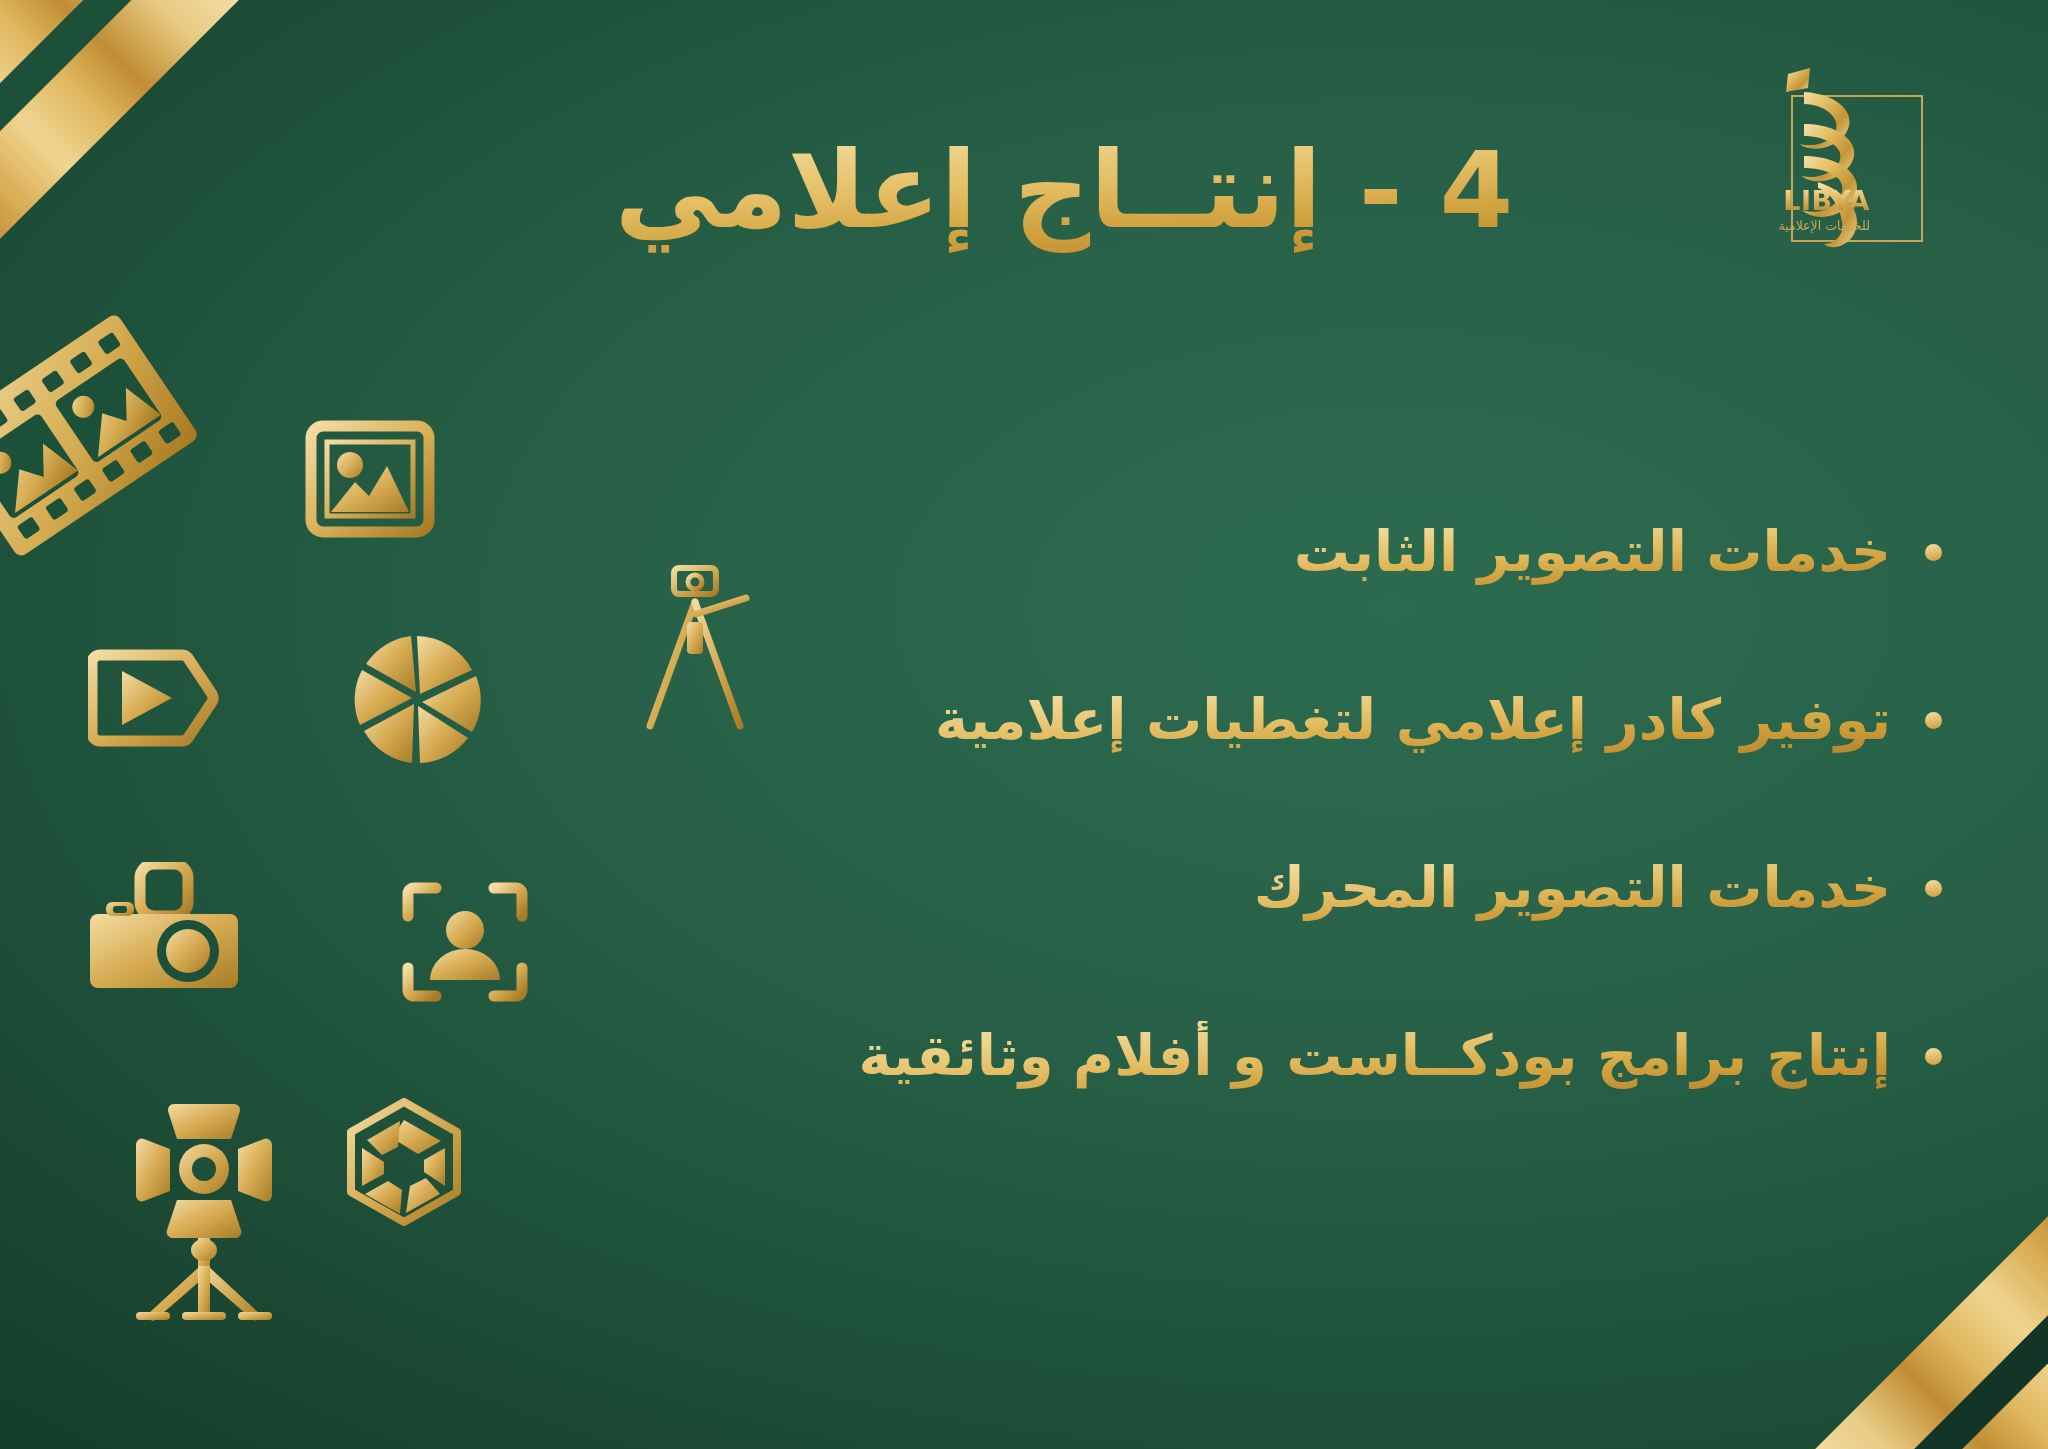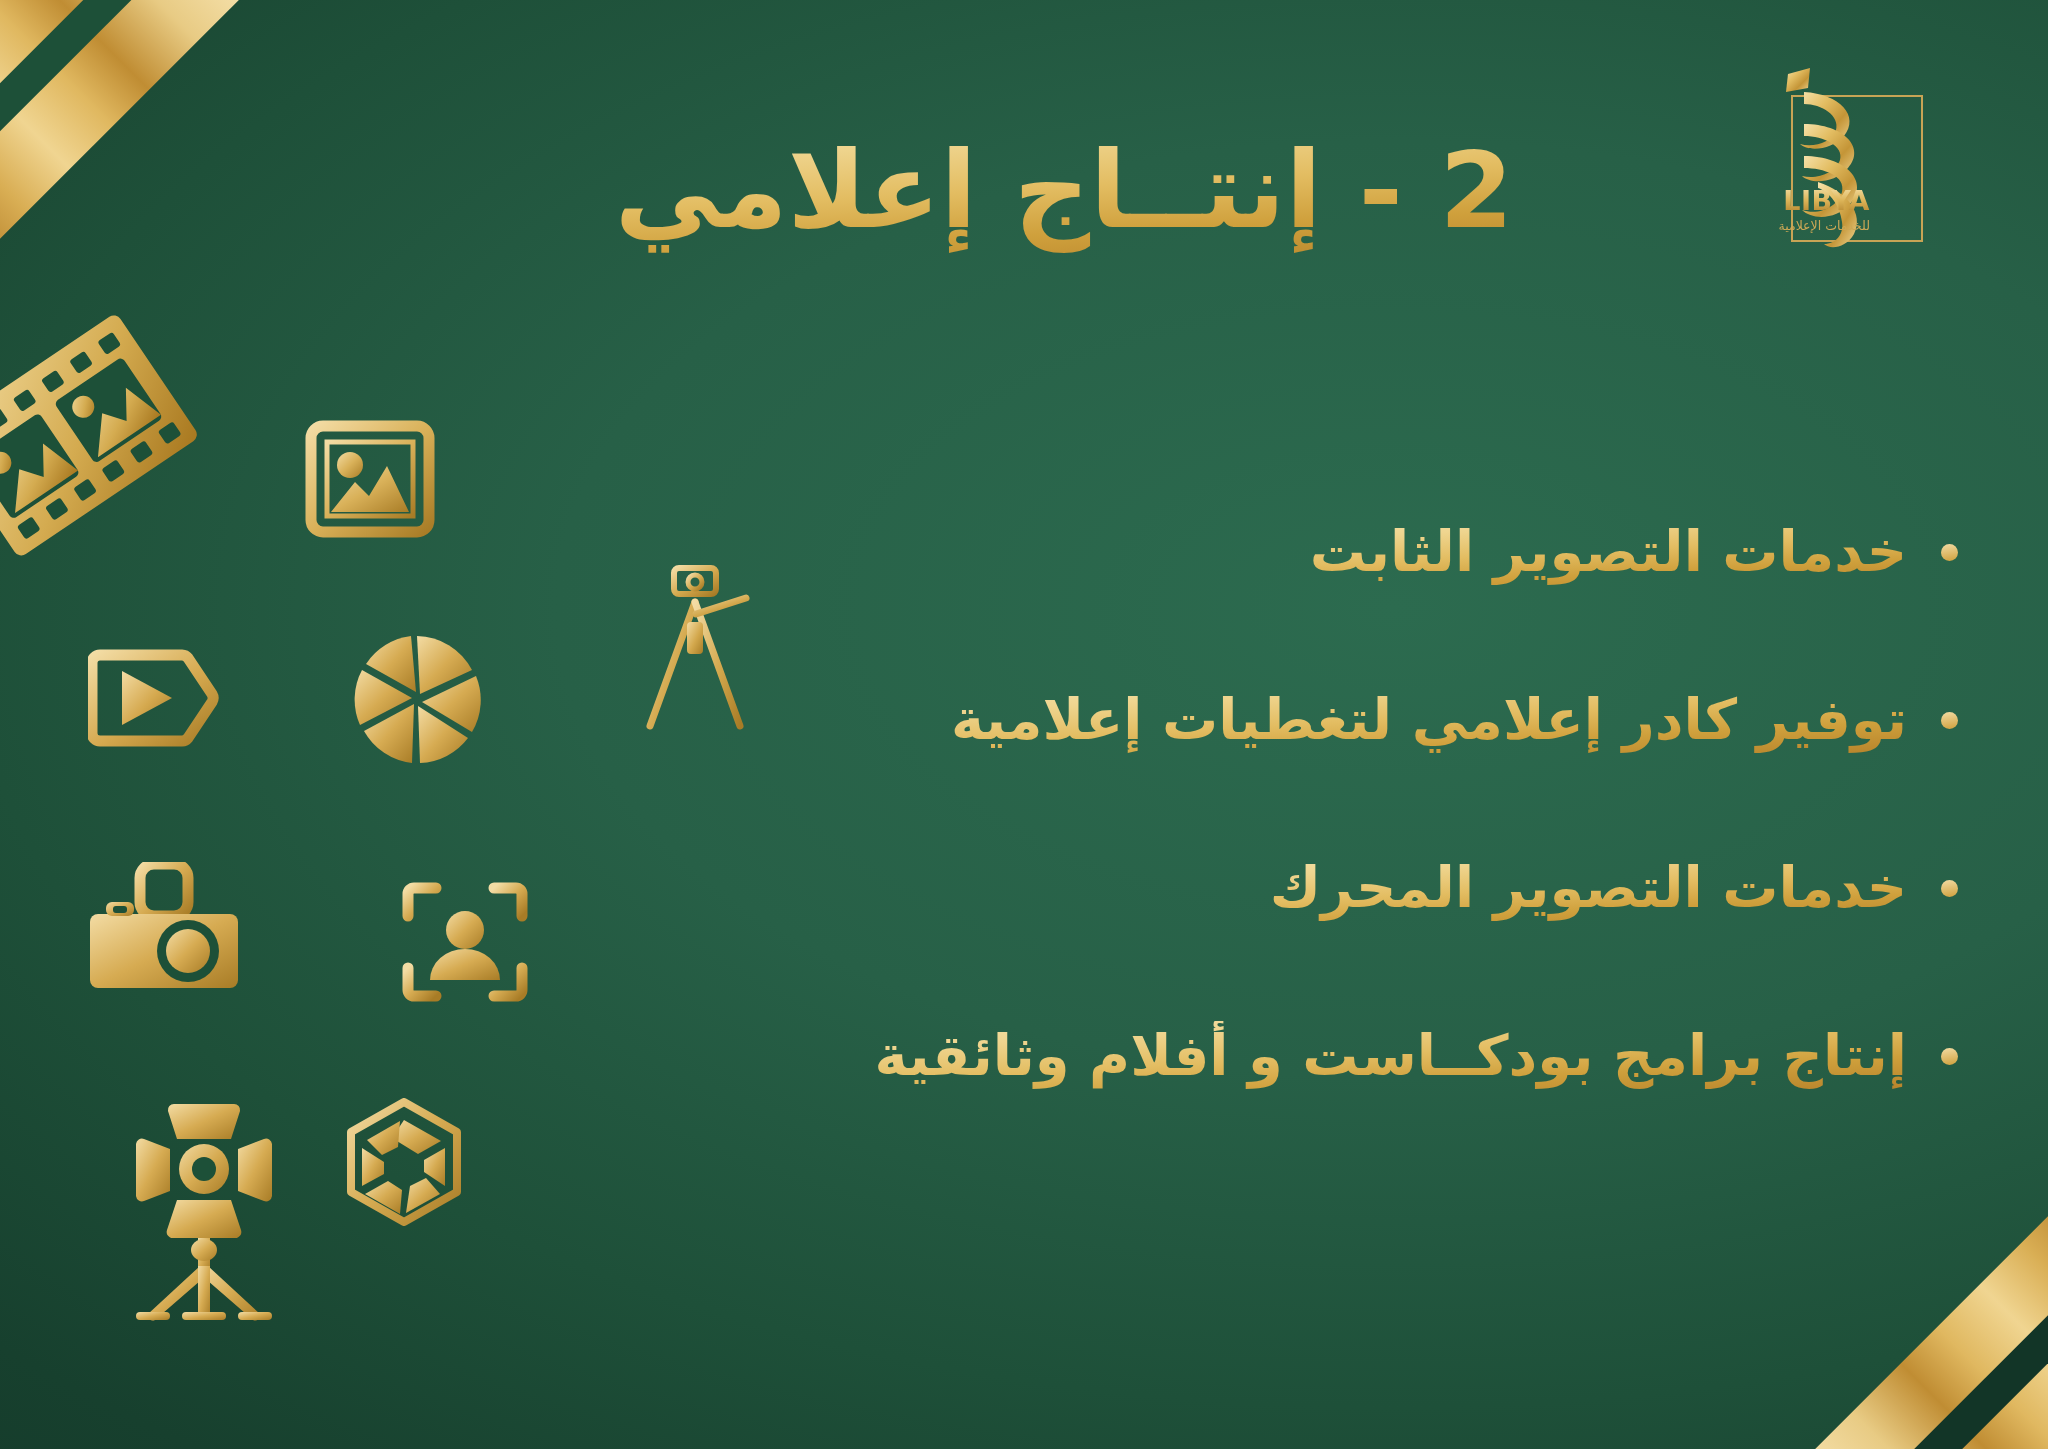--- a/index.html
+++ b/index.html
@@ -96,21 +96,21 @@
     line-height: 1.18;
     font-weight: 700;
     letter-spacing: 1px;
     white-space: nowrap;
   }
 
   
   .bullets {
     position: absolute;
     top: 468px;
-    right: 90px;
+    right: 106px;
     left: 700px;
     list-style: none;
     margin: 0;
     padding: 0;
     direction: rtl;
   }
   .bullet-item {
     display: flex;
     align-items: center;
     justify-content: flex-start;
@@ -180,21 +180,21 @@
         <path d="M30 98 C72 98 96 124 76 146 C62 162 38 162 28 152 C46 158 64 148 68 134 C72 118 50 110 30 110 Z"></path>
         <path d="M44 124 C74 134 90 156 80 176 C72 190 56 192 50 186 C62 186 70 176 68 164 C66 148 56 134 44 130 Z"></path>
       </g>
 
       <text x="96" y="152" font-family="'DejaVu Sans','Liberation Sans',sans-serif" font-size="27" font-weight="700" letter-spacing="0.5" fill="url(#gGoldV)">NOUR LIBYA</text>
       <text x="96" y="172" font-family="'DejaVu Sans','Liberation Sans',sans-serif" font-size="12.5" fill="#cda855" direction="rtl">للخدمات الإعلامية و التسويقية</text>
     </svg>
   </div>
 
   <div class="title-wrap">
-    <h1 class="slide-title gold-text">2 - إنتــاج إعلامي</h1>
+    <h1 class="slide-title gold-text">4 - إنتــاج إعلامي</h1>
   </div>
 
   <ul class="bullets">
     <li class="bullet-item">
       <span class="bullet-dot"></span>
       <span class="bullet-text gold-text">خدمات التصوير الثابت</span>
     </li>
     <li class="bullet-item">
       <span class="bullet-dot"></span>
       <span class="bullet-text gold-text">توفير كادر إعلامي لتغطيات إعلامية</span>

